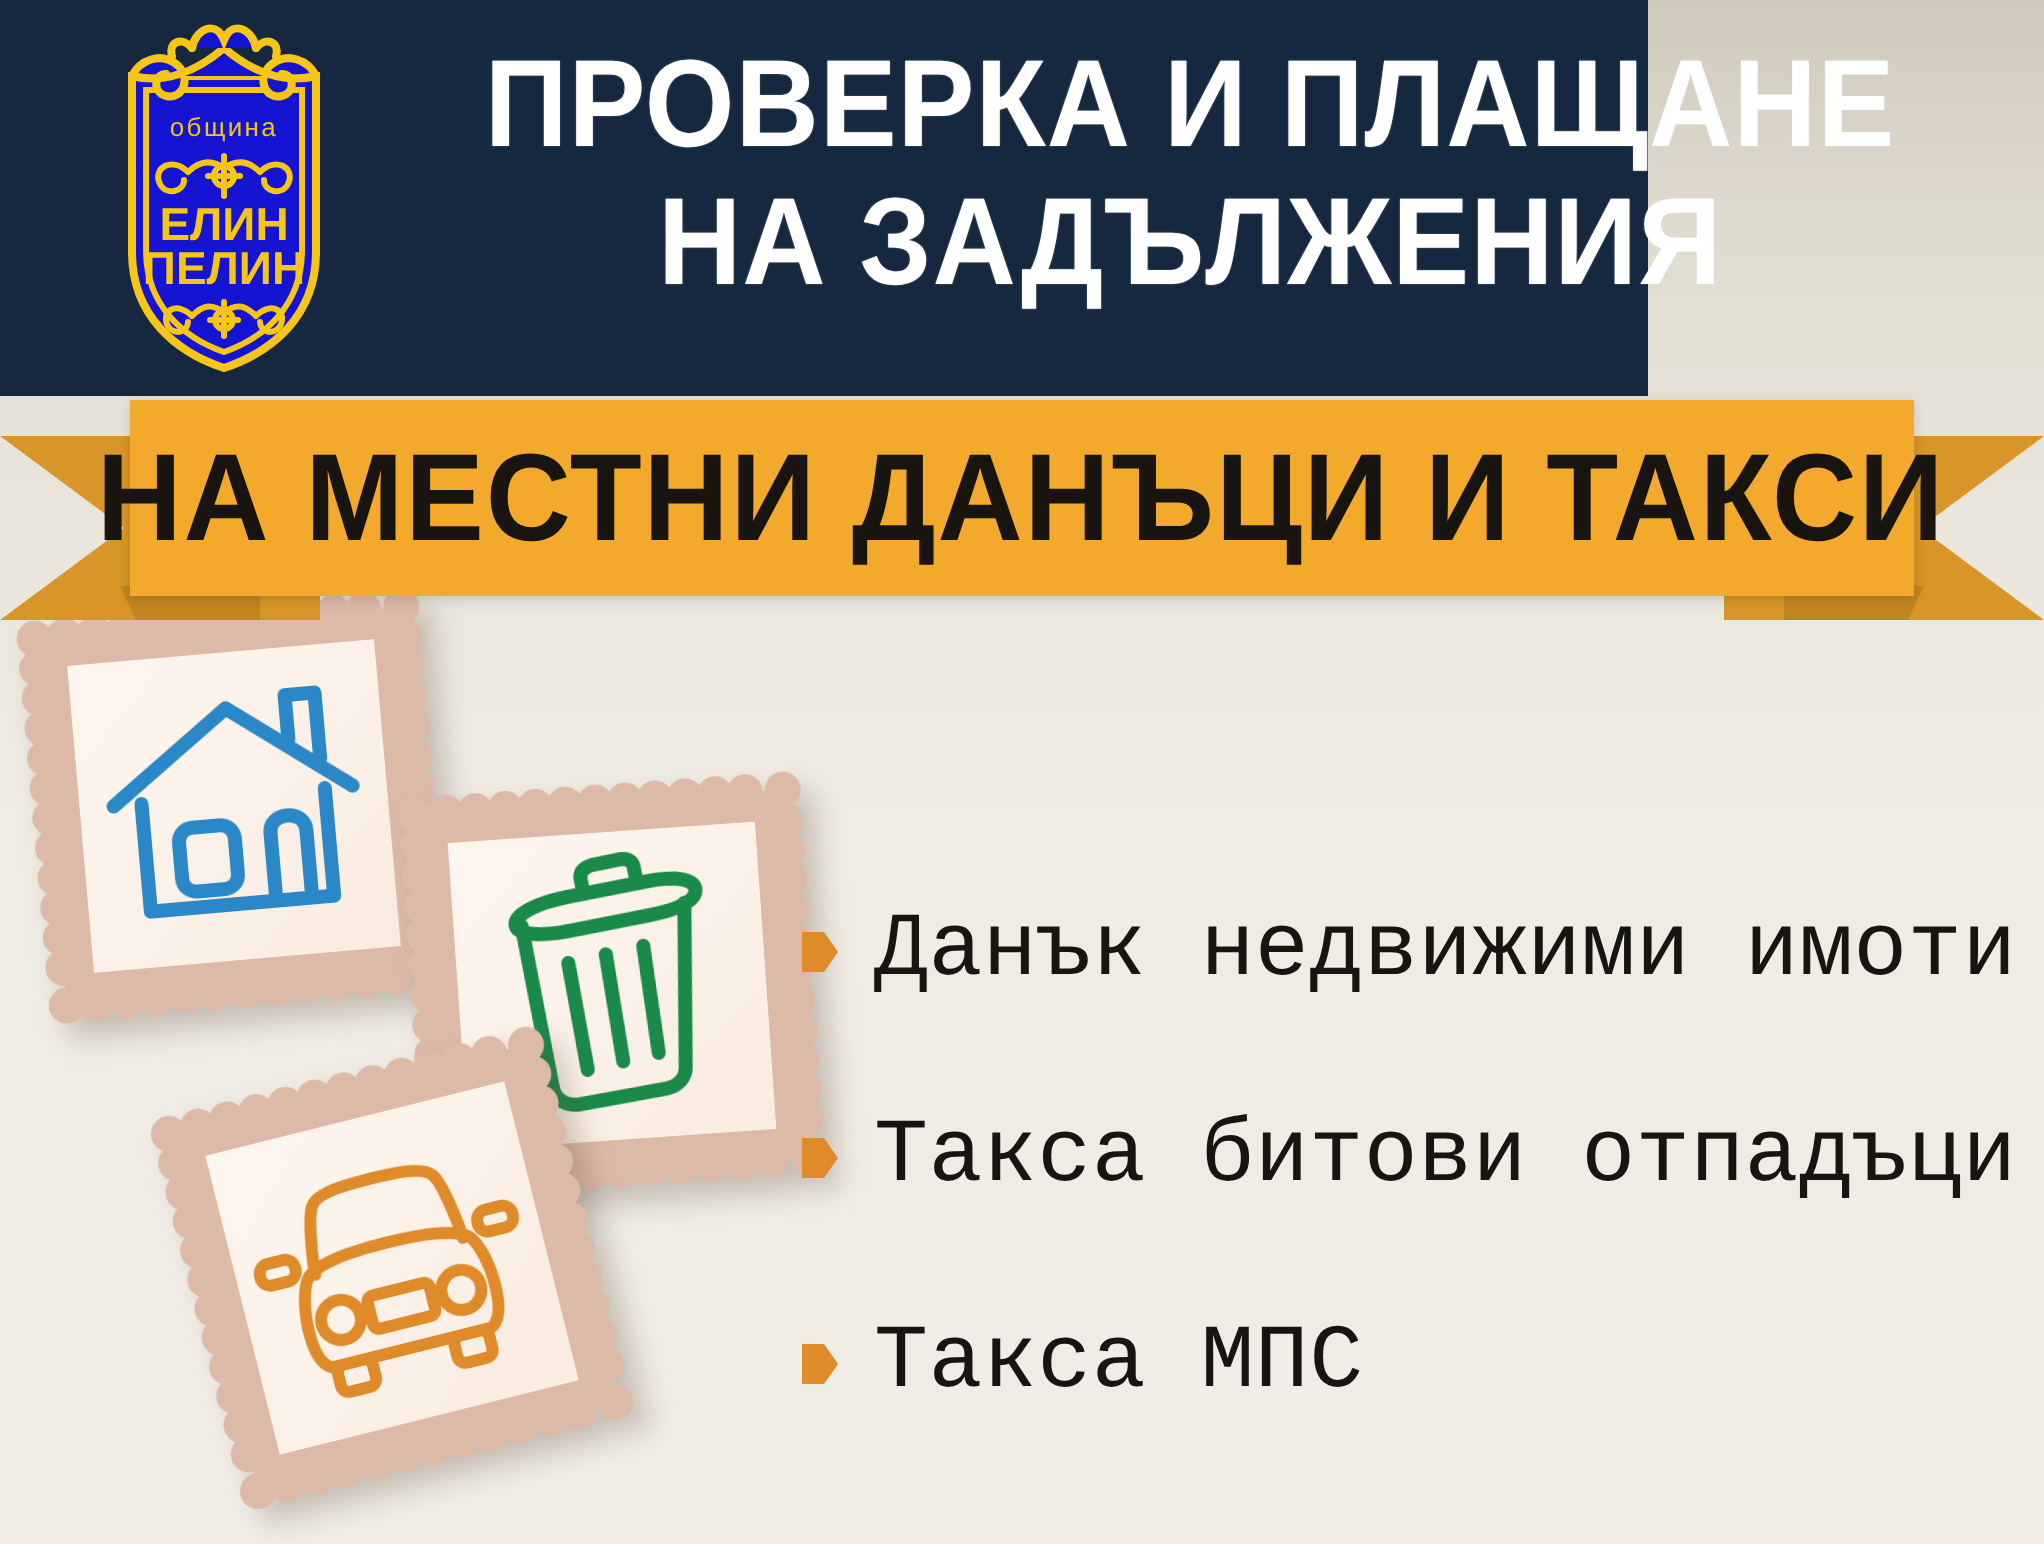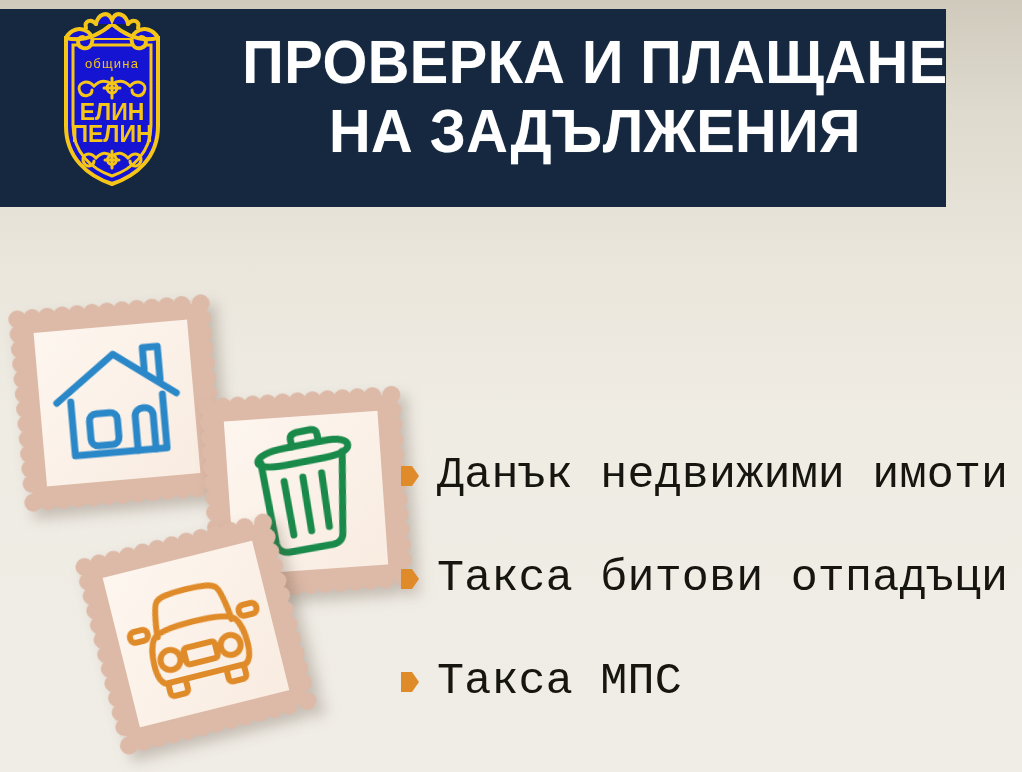--- a/index.html
+++ b/index.html
@@ -14,22 +14,22 @@
     position:relative;
     width:1022px;
     height:772px;
     background:linear-gradient(180deg,#cfcabc 0%,#dedacd 14%,#eae6dc 34%,#efece4 55%,#f0ede6 100%);
     overflow:hidden;
   }
 
   
   .header {
     position:absolute;
-    left:0; top:9px;
-    width:946px; height:198px;
+    left:0; top:0;
+    width:824px; height:198px;
     background:#15283f;
     z-index:5;
   }
   .header-title {
     position:absolute;
     left:185px; top:18px;
     width:820px;
     text-align:center;
     color:#ffffff;
     font-weight:bold;
@@ -190,20 +190,29 @@
       <g stroke="#f5c518" stroke-width="3" fill="none" stroke-linecap="round">
         <path d="M60 150 C52 142 44 148 48 155 C51 160 58 158 58 153"></path>
         <path d="M92 150 C100 142 108 148 104 155 C101 160 94 158 94 153"></path>
         <path d="M60 150 C66 144 70 144 76 148 C82 144 86 144 92 150"></path>
         <path d="M76 143 L76 160 M69 152 L83 152"></path>
         <circle cx="76" cy="152" r="4.5"></circle>
       </g>
     </svg>
   </div>
 
+  <div class="ribbon-wrap">
+    <div class="ribbon-tail left"></div>
+    <div class="ribbon-tail right"></div>
+    <div class="ribbon-shadow-l"></div>
+    <div class="ribbon-shadow-r"></div>
+    <div class="ribbon-main">
+      <span class="ribbon-text">НА МЕСТНИ ДАНЪЦИ И ТАКСИ</span>
+    </div>
+  </div>
 
   <div class="stamp stamp-house">
     <svg width="202" height="202" viewBox="0 0 202 202" xmlns="http://www.w3.org/2000/svg">
       <defs>
         <pattern id="scallopH" width="202" height="202"></pattern>
         <linearGradient id="paperH" x1="0" y1="0" x2="1" y2="1">
           <stop offset="0%" stop-color="#fdf6ef"></stop>
             <stop offset="100%" stop-color="#f9ece1"></stop>
         </linearGradient>
         <mask id="stampmaskH">

